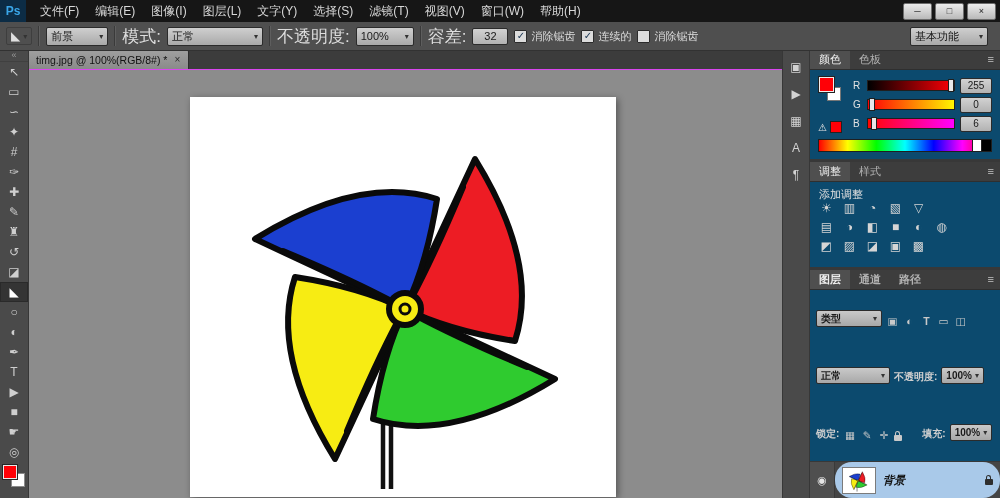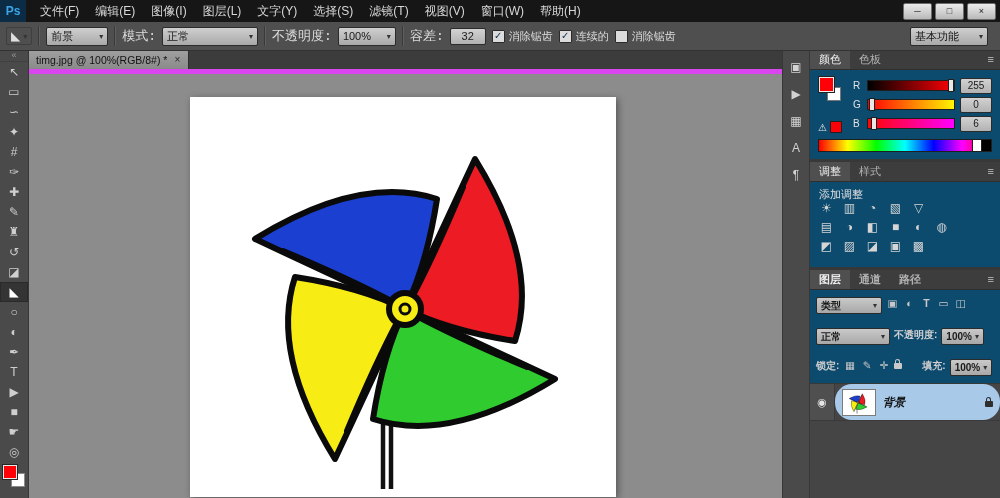--- a/index.html
+++ b/index.html
@@ -11,21 +11,21 @@
            display:flex;align-items:center;justify-content:center;}
   .menus{display:flex;align-items:center;margin-left:6px;}
   .menu{color:#d8d8d8;padding:0 8px;line-height:22px;font-size:12px;cursor:default;}
   .wincontrols{margin-left:auto;display:flex;gap:3px;padding-right:4px;}
   .winbtn{width:27px;height:15px;background:linear-gradient(#ececec,#b9b9b9);border:1px solid #6d6d6d;border-radius:2px;
           color:#222;font-size:9px;line-height:14px;text-align:center;}
   
   #optionsbar{position:absolute;top:22px;left:0;right:0;height:28px;background:#4f4f4f;border-bottom:1px solid #323232;
               display:flex;align-items:center;padding:0 6px;gap:6px;z-index:4;}
   .sep{width:1px;height:20px;background:#3a3a3a;border-right:1px solid #5e5e5e;}
-  .ob-label{color:#dedede;font-size:13px;white-space:nowrap;font-family:Liberation Mono, monospace;}
+  .ob-label{color:#dedede;font-size:17px;white-space:nowrap;}
   .sel{display:inline-flex;align-items:center;justify-content:space-between;gap:4px;background:linear-gradient(#cfcfcf,#a9a9a9);
        border:1px solid #2b2b2b;border-radius:2px;height:17px;padding:0 4px;color:#1a1a1a;font-size:11px;white-space:nowrap;}
   .dd{font-size:8px;color:#333;}
   .ob-input{background:linear-gradient(#d2d2d2,#b2b2b2);border:1px solid #2b2b2b;border-radius:2px;height:15px;width:34px;
             color:#1a1a1a;font-size:11px;text-align:center;line-height:15px;}
   .tool-preset{display:inline-flex;align-items:center;gap:3px;padding:1px 4px;border:1px solid #3e3e3e;border-radius:2px;}
   .bucket-glyph{color:#e0e0e0;font-size:12px;}
   .check{display:inline-flex;align-items:center;gap:4px;white-space:nowrap;}
   .cbox{width:11px;height:11px;background:#dcdcdc;border:1px solid #2b2b2b;border-radius:1px;color:#14314f;
         font-size:10px;line-height:10px;text-align:center;font-weight:bold;}
@@ -33,21 +33,21 @@
   .workspace{margin-left:auto;margin-right:6px;gap:20px;}
   
   #toolbar{position:absolute;top:50px;left:0;width:28px;bottom:0;background:#4a4a4a;border-right:1px solid #373737;z-index:3;}
   .tb-collapse{height:11px;color:#9a9a9a;font-size:9px;text-align:center;line-height:11px;border-bottom:1px solid #404040;}
   .tool{height:20px;line-height:20px;text-align:center;color:#cfcfcf;font-size:12px;cursor:default;}
   .tool.selected{background:#343434;box-shadow:inset 0 0 0 1px #2a2a2a;color:#fff;}
   .fgbg{position:relative;width:22px;height:22px;margin:3px auto 0;}
   .fg-sw{position:absolute;left:0;top:0;width:12px;height:12px;border:1px solid #e9e9e9;outline:1px solid #262626;z-index:2;}
   .bg-sw{position:absolute;right:0;bottom:0;width:12px;height:12px;background:#fff;border:1px solid #8a8a8a;}
   
-  #tabbar{position:absolute;top:50px;left:28px;right:216px;height:19px;background:#3c3c3c;border-bottom:5px solid #d946ef;
+  #tabbar{position:absolute;top:50px;left:28px;right:216px;height:19px;background:#3c3c3c;border-bottom:1px solid #d946ef;
           display:flex;align-items:flex-end;z-index:2;}
   .doctab{display:inline-flex;align-items:center;gap:7px;height:19px;padding:0 8px;background:linear-gradient(#a0a0a0,#8a8a8a);
           border-right:1px solid #2c2c2c;border-radius:2px 2px 0 0;}
   .tabtitle{color:#121212;font-size:10.5px;white-space:nowrap;}
   .tabclose{color:#2b2b2b;font-size:10px;}
   #canvasarea{position:absolute;top:69px;left:28px;right:216px;bottom:0;background:#8c8c8c;overflow:hidden;}
   #whitecanvas{position:absolute;left:162px;top:28px;width:426px;height:400px;background:#ffffff;
                box-shadow:2px 2px 7px rgba(0,0,0,.4);}
   
   #dock{position:absolute;top:50px;right:190px;width:26px;bottom:0;background:#4a4a4a;border-left:1px solid #373737;
@@ -82,21 +82,21 @@
   .spectrum{grid-column:1/3;height:11px;margin-top:6px;border:1px solid #1f1f1f;position:relative;
             background:linear-gradient(to right,#ff0000,#ffff00,#00ff00,#00ffff,#0000ff,#ff00ff,#ff0000);}
   .spec-white{position:absolute;right:9px;top:0;width:9px;height:100%;background:#fff;border-left:1px solid #1f1f1f;}
   .spec-black{position:absolute;right:0;top:0;width:9px;height:100%;background:#000;border-left:1px solid #1f1f1f;}
   
   .adj-body{padding:5px 9px 8px;}
   .adj-title{color:#e0e0e0;font-size:11px;}
   .adj-row{display:flex;gap:8px;margin-bottom:6px;}
   .adj-icon{width:15px;height:13px;color:#d5d5d5;font-size:12px;line-height:13px;text-align:center;}
   
-  .lay-row{display:flex;align-items:flex-start;gap:4px;padding:7px 6px;}
+  .lay-row{display:flex;align-items:flex-end;gap:4px;padding:20px 6px;}
   .mini-sel{display:inline-flex;align-items:center;justify-content:space-between;gap:3px;background:linear-gradient(#c9c9c9,#a8a8a8);
             border:1px solid #2b2b2b;border-radius:2px;height:15px;padding:0 4px;color:#1a1a1a;font-size:10px;white-space:nowrap;}
   .sm-label{color:#cfcfcf;font-size:10px;white-space:nowrap;}
   .fil-icon{color:#c9c9c9;font-size:10.5px;width:13px;text-align:center;}
   .lockicon{display:inline-block;width:8px;height:6px;background:#c9c9c9;border-radius:1px;position:relative;margin-top:4px;}
   .lockicon::before{content:"";position:absolute;left:1px;top:-4px;width:5px;height:4px;border:1.5px solid #c9c9c9;
                     border-bottom:none;border-radius:3px 3px 0 0;box-sizing:border-box;}
   .lockicon.dark{background:#2e2e2e;}
   .lockicon.dark::before{border-color:#2e2e2e;}
   .layer-list{flex:1;background:#454545;border-top:1px solid #383838;}

